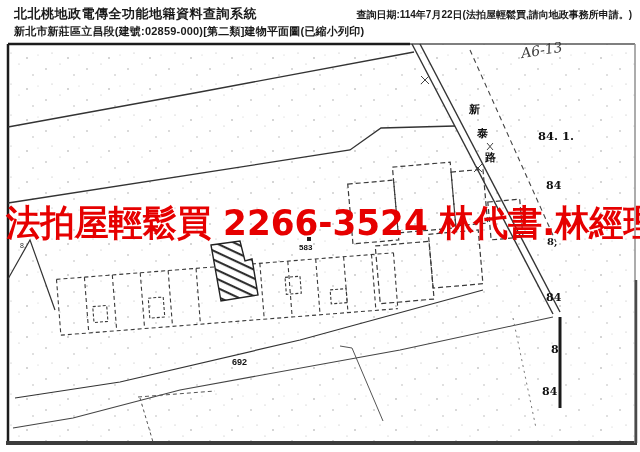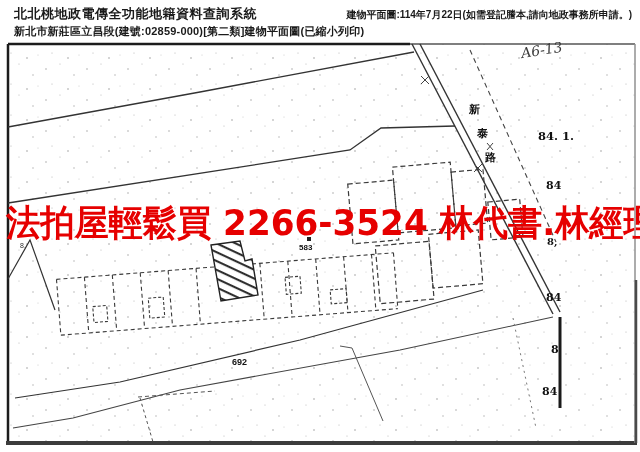--- a/index.html
+++ b/index.html
@@ -21,21 +21,21 @@
   .serif{font-family:"DejaVu Serif","Liberation Serif",serif;}
 </style>
 </head>
 <body>
 
 <div class="screen">
 
   <div class="header">
     <div class="sys-title">北北桃地政電傳全功能地籍資料查詢系統</div>
     <div class="sub-title">新北市新莊區立昌段(建號:02859-000)[第二類]建物平面圖(已縮小列印)</div>
-    <div class="query-date">建物平面圖:114年7月22日(如需登記謄本,請向地政事務所申請。)</div>
+    <div class="query-date">查詢日期:114年7月22日(法拍屋輕鬆買,請向地政事務所申請。)</div>
   </div>
 
   <svg class="map-svg" width="640" height="452" viewBox="0 0 640 452" xmlns="http://www.w3.org/2000/svg">
     <defs>
       <pattern id="speckle" width="41" height="31" patternUnits="userSpaceOnUse">
         <circle cx="5" cy="7" r="0.8" fill="#9a9a9a"></circle>
         <circle cx="19" cy="2" r="0.6" fill="#aaaaaa"></circle>
         <circle cx="33" cy="13" r="0.7" fill="#999999"></circle>
         <circle cx="11" cy="22" r="0.6" fill="#a5a5a5"></circle>
         <circle cx="27" cy="27" r="0.8" fill="#909090"></circle>

